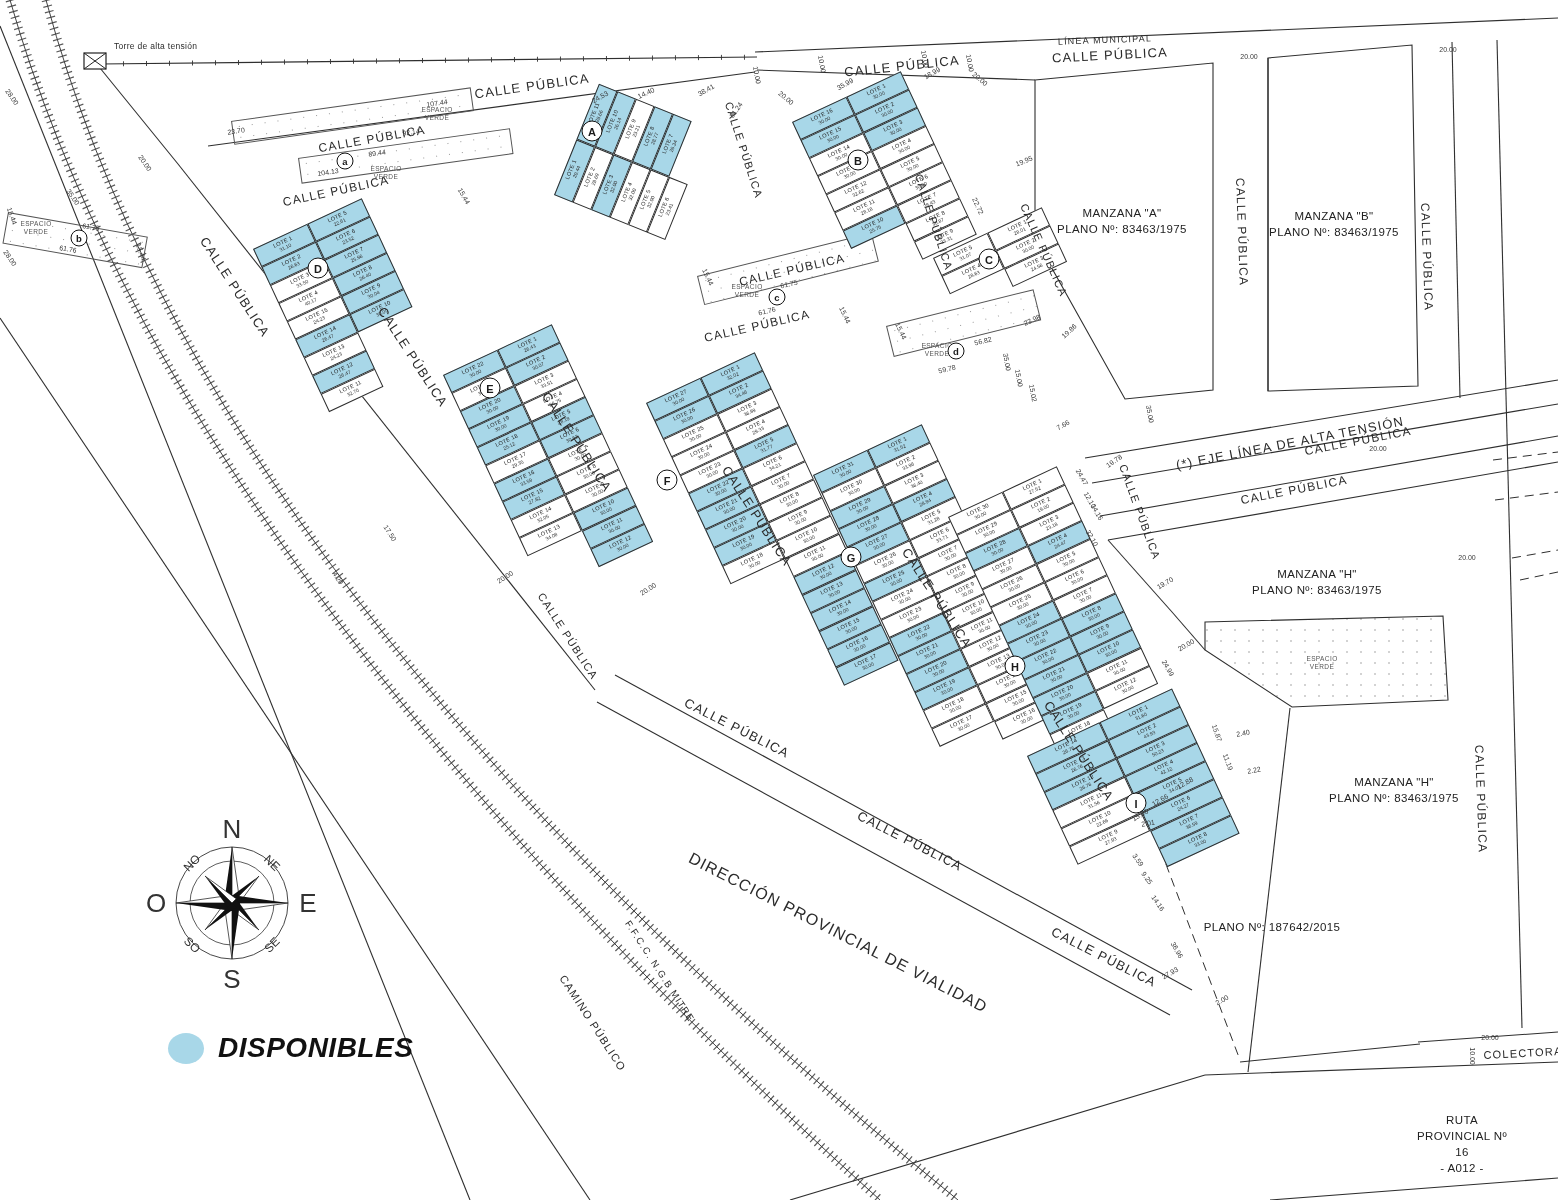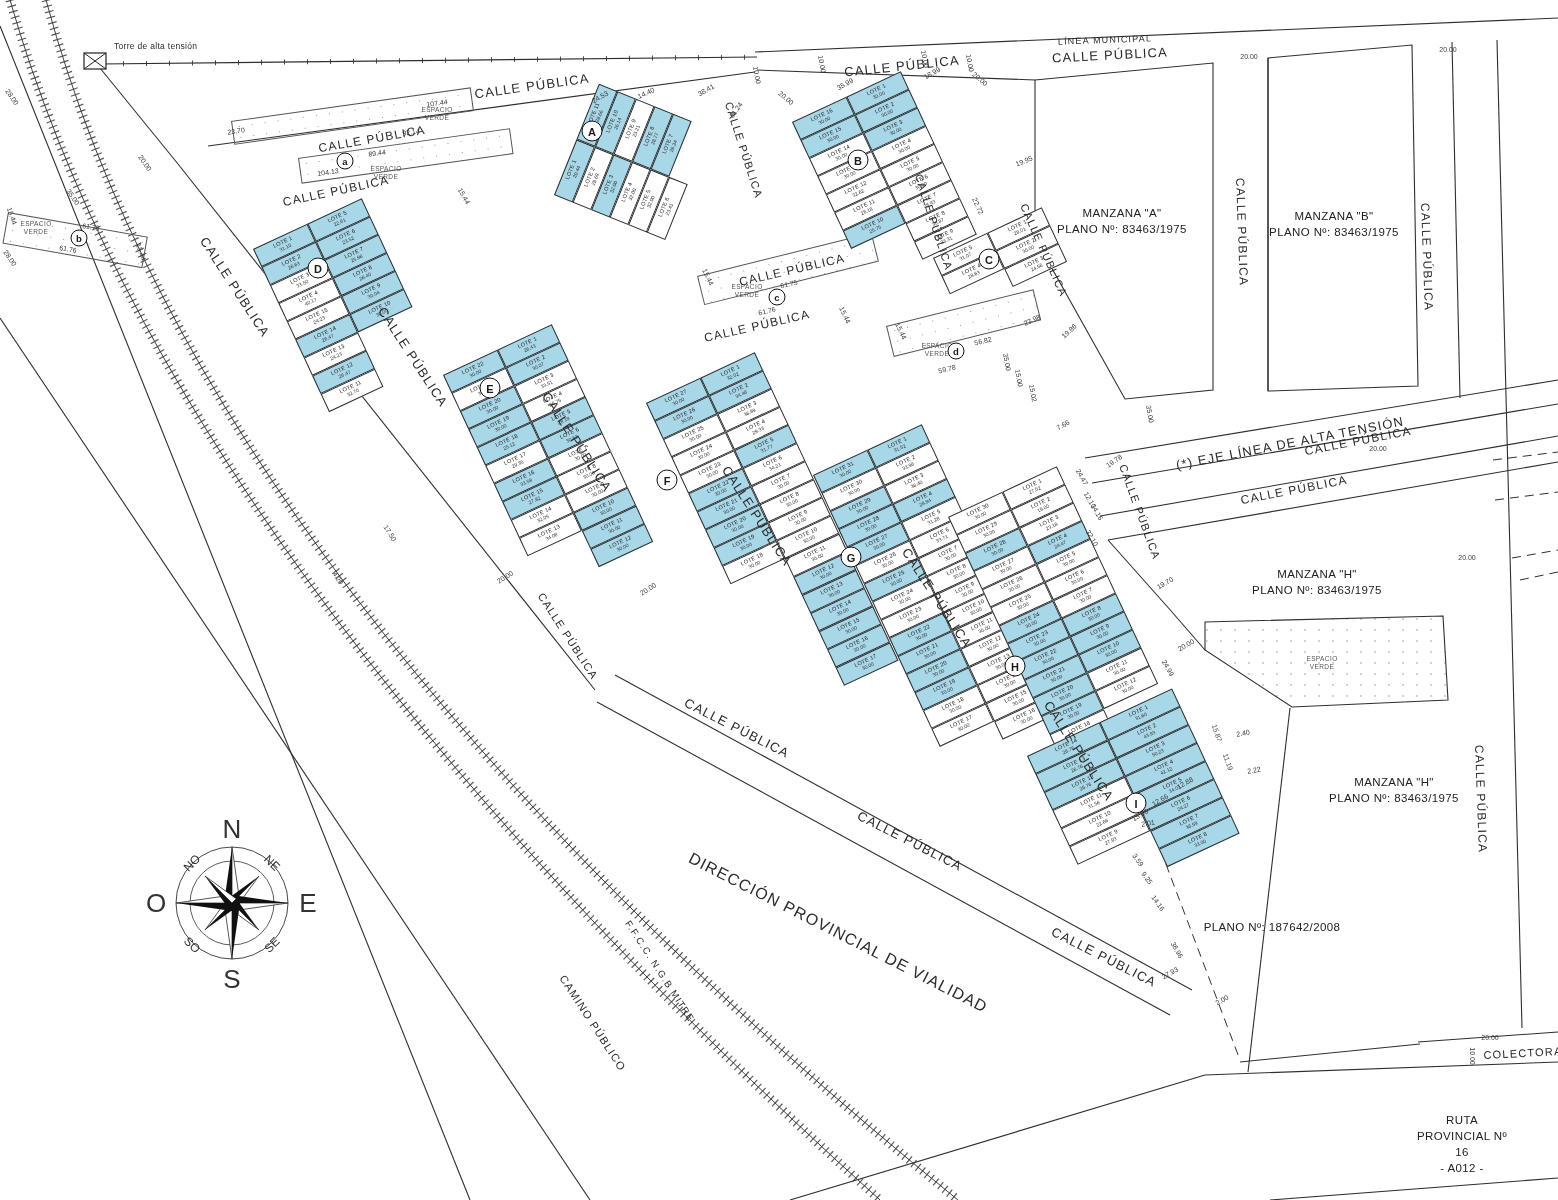--- a/index.html
+++ b/index.html
@@ -887,21 +887,21 @@
       <div class="lbl" style="left: 593px; top: 1023px; font-size: 11px; transform: translate(-50%, -50%) rotate(57deg);">CAMINO PÚBLICO</div>
       <div class="lbl" style="left: 660px; top: 971px; font-size: 9.5px; transform: translate(-50%, -50%) rotate(57deg);">F.F.C.C. N.G.B MITRE</div>
       <div class="lbl" style="left: 1105px; top: 40px; font-size: 9px; transform: translate(-50%, -50%) rotate(-2deg);">LÍNEA MUNICIPAL</div>
       <div class="lbl" style="left: 1523px; top: 1053px; font-size: 11px; transform: translate(-50%, -50%) rotate(-3deg);">COLECTORA</div>
       <div class="lbl" style="left: 838px; top: 933px; font-size: 16px; transform: translate(-50%, -50%) rotate(27deg);">DIRECCIÓN PROVINCIAL DE VIALIDAD</div>
       <div class="lbl" style="left: 1290px; top: 443px; font-size: 13px; transform: translate(-50%, -50%) rotate(-11deg);">(*) EJE LÍNEA DE ALTA TENSIÓN</div>
       <div class="area" style="left: 1122px; top: 205px;">MANZANA "A"<br>PLANO Nº: 83463/1975</div>
       <div class="area" style="left: 1334px; top: 208px;">MANZANA "B"<br>PLANO Nº: 83463/1975</div>
       <div class="area" style="left: 1317px; top: 566px;">MANZANA "H"<br>PLANO Nº: 83463/1975</div>
       <div class="area" style="left: 1394px; top: 774px;">MANZANA "H"<br>PLANO Nº: 83463/1975</div>
-      <div class="area" style="left: 1272px; top: 919px;">PLANO Nº: 187642/2008</div>
+      <div class="area" style="left: 1272px; top: 919px;">PLANO Nº: 187642/2015</div>
       <div class="area" style="left: 1462px; top: 1112px;">RUTA PROVINCIAL Nº 16<br>- A012 -</div>
       <div class="dim" style="left: 236px; top: 131px; transform: translate(-50%, -50%) rotate(-8deg);">23.70</div>
       <div class="dim" style="left: 437px; top: 103px; transform: translate(-50%, -50%) rotate(-8deg);">107.44</div>
       <div class="dim" style="left: 411px; top: 132px; transform: translate(-50%, -50%) rotate(-8deg);">92.14</div>
       <div class="dim" style="left: 377px; top: 153px; transform: translate(-50%, -50%) rotate(-8deg);">89.44</div>
       <div class="dim" style="left: 328px; top: 172px; transform: translate(-50%, -50%) rotate(-8deg);">104.13</div>
       <div class="dim" style="left: 464px; top: 196px; transform: translate(-50%, -50%) rotate(60deg);">15.44</div>
       <div class="dim" style="left: 91px; top: 227px; transform: translate(-50%, -50%) rotate(10deg);">61.75</div>
       <div class="dim" style="left: 68px; top: 249px; transform: translate(-50%, -50%) rotate(10deg);">61.76</div>
       <div class="dim" style="left: 12px; top: 216px; transform: translate(-50%, -50%) rotate(70deg);">15.44</div>
@@ -972,13 +972,17 @@
       <div class="dim" style="left: 1472px; top: 1056px; transform: translate(-50%, -50%) rotate(90deg);">10.00</div>
       <div class="lbl" style="left: 232px; top: 829px; font-size: 26px; letter-spacing: 0px; color: rgb(51, 51, 51); transform: translate(-50%, -50%) rotate(0deg);">N</div>
       <div class="lbl" style="left: 232px; top: 979px; font-size: 26px; letter-spacing: 0px; color: rgb(51, 51, 51); transform: translate(-50%, -50%) rotate(0deg);">S</div>
       <div class="lbl" style="left: 308px; top: 903px; font-size: 26px; letter-spacing: 0px; color: rgb(51, 51, 51); transform: translate(-50%, -50%) rotate(0deg);">E</div>
       <div class="lbl" style="left: 156px; top: 903px; font-size: 26px; letter-spacing: 0px; color: rgb(51, 51, 51); transform: translate(-50%, -50%) rotate(0deg);">O</div>
       <div class="lbl" style="left: 272px; top: 863px; font-size: 12px; letter-spacing: 0px; color: rgb(51, 51, 51); transform: translate(-50%, -50%) rotate(45deg);">NE</div>
       <div class="lbl" style="left: 272px; top: 945px; font-size: 12px; letter-spacing: 0px; color: rgb(51, 51, 51); transform: translate(-50%, -50%) rotate(-45deg);">SE</div>
       <div class="lbl" style="left: 192px; top: 945px; font-size: 12px; letter-spacing: 0px; color: rgb(51, 51, 51); transform: translate(-50%, -50%) rotate(45deg);">SO</div>
       <div class="lbl" style="left: 192px; top: 863px; font-size: 12px; letter-spacing: 0px; color: rgb(51, 51, 51); transform: translate(-50%, -50%) rotate(-45deg);">NO</div>
     </div>
+  <div id="legend">
+    <span class="sw" style="background: rgb(168, 215, 232);"></span>
+    <span class="tx">DISPONIBLES</span>
+  </div>
 </div>
 
 </body></html>

